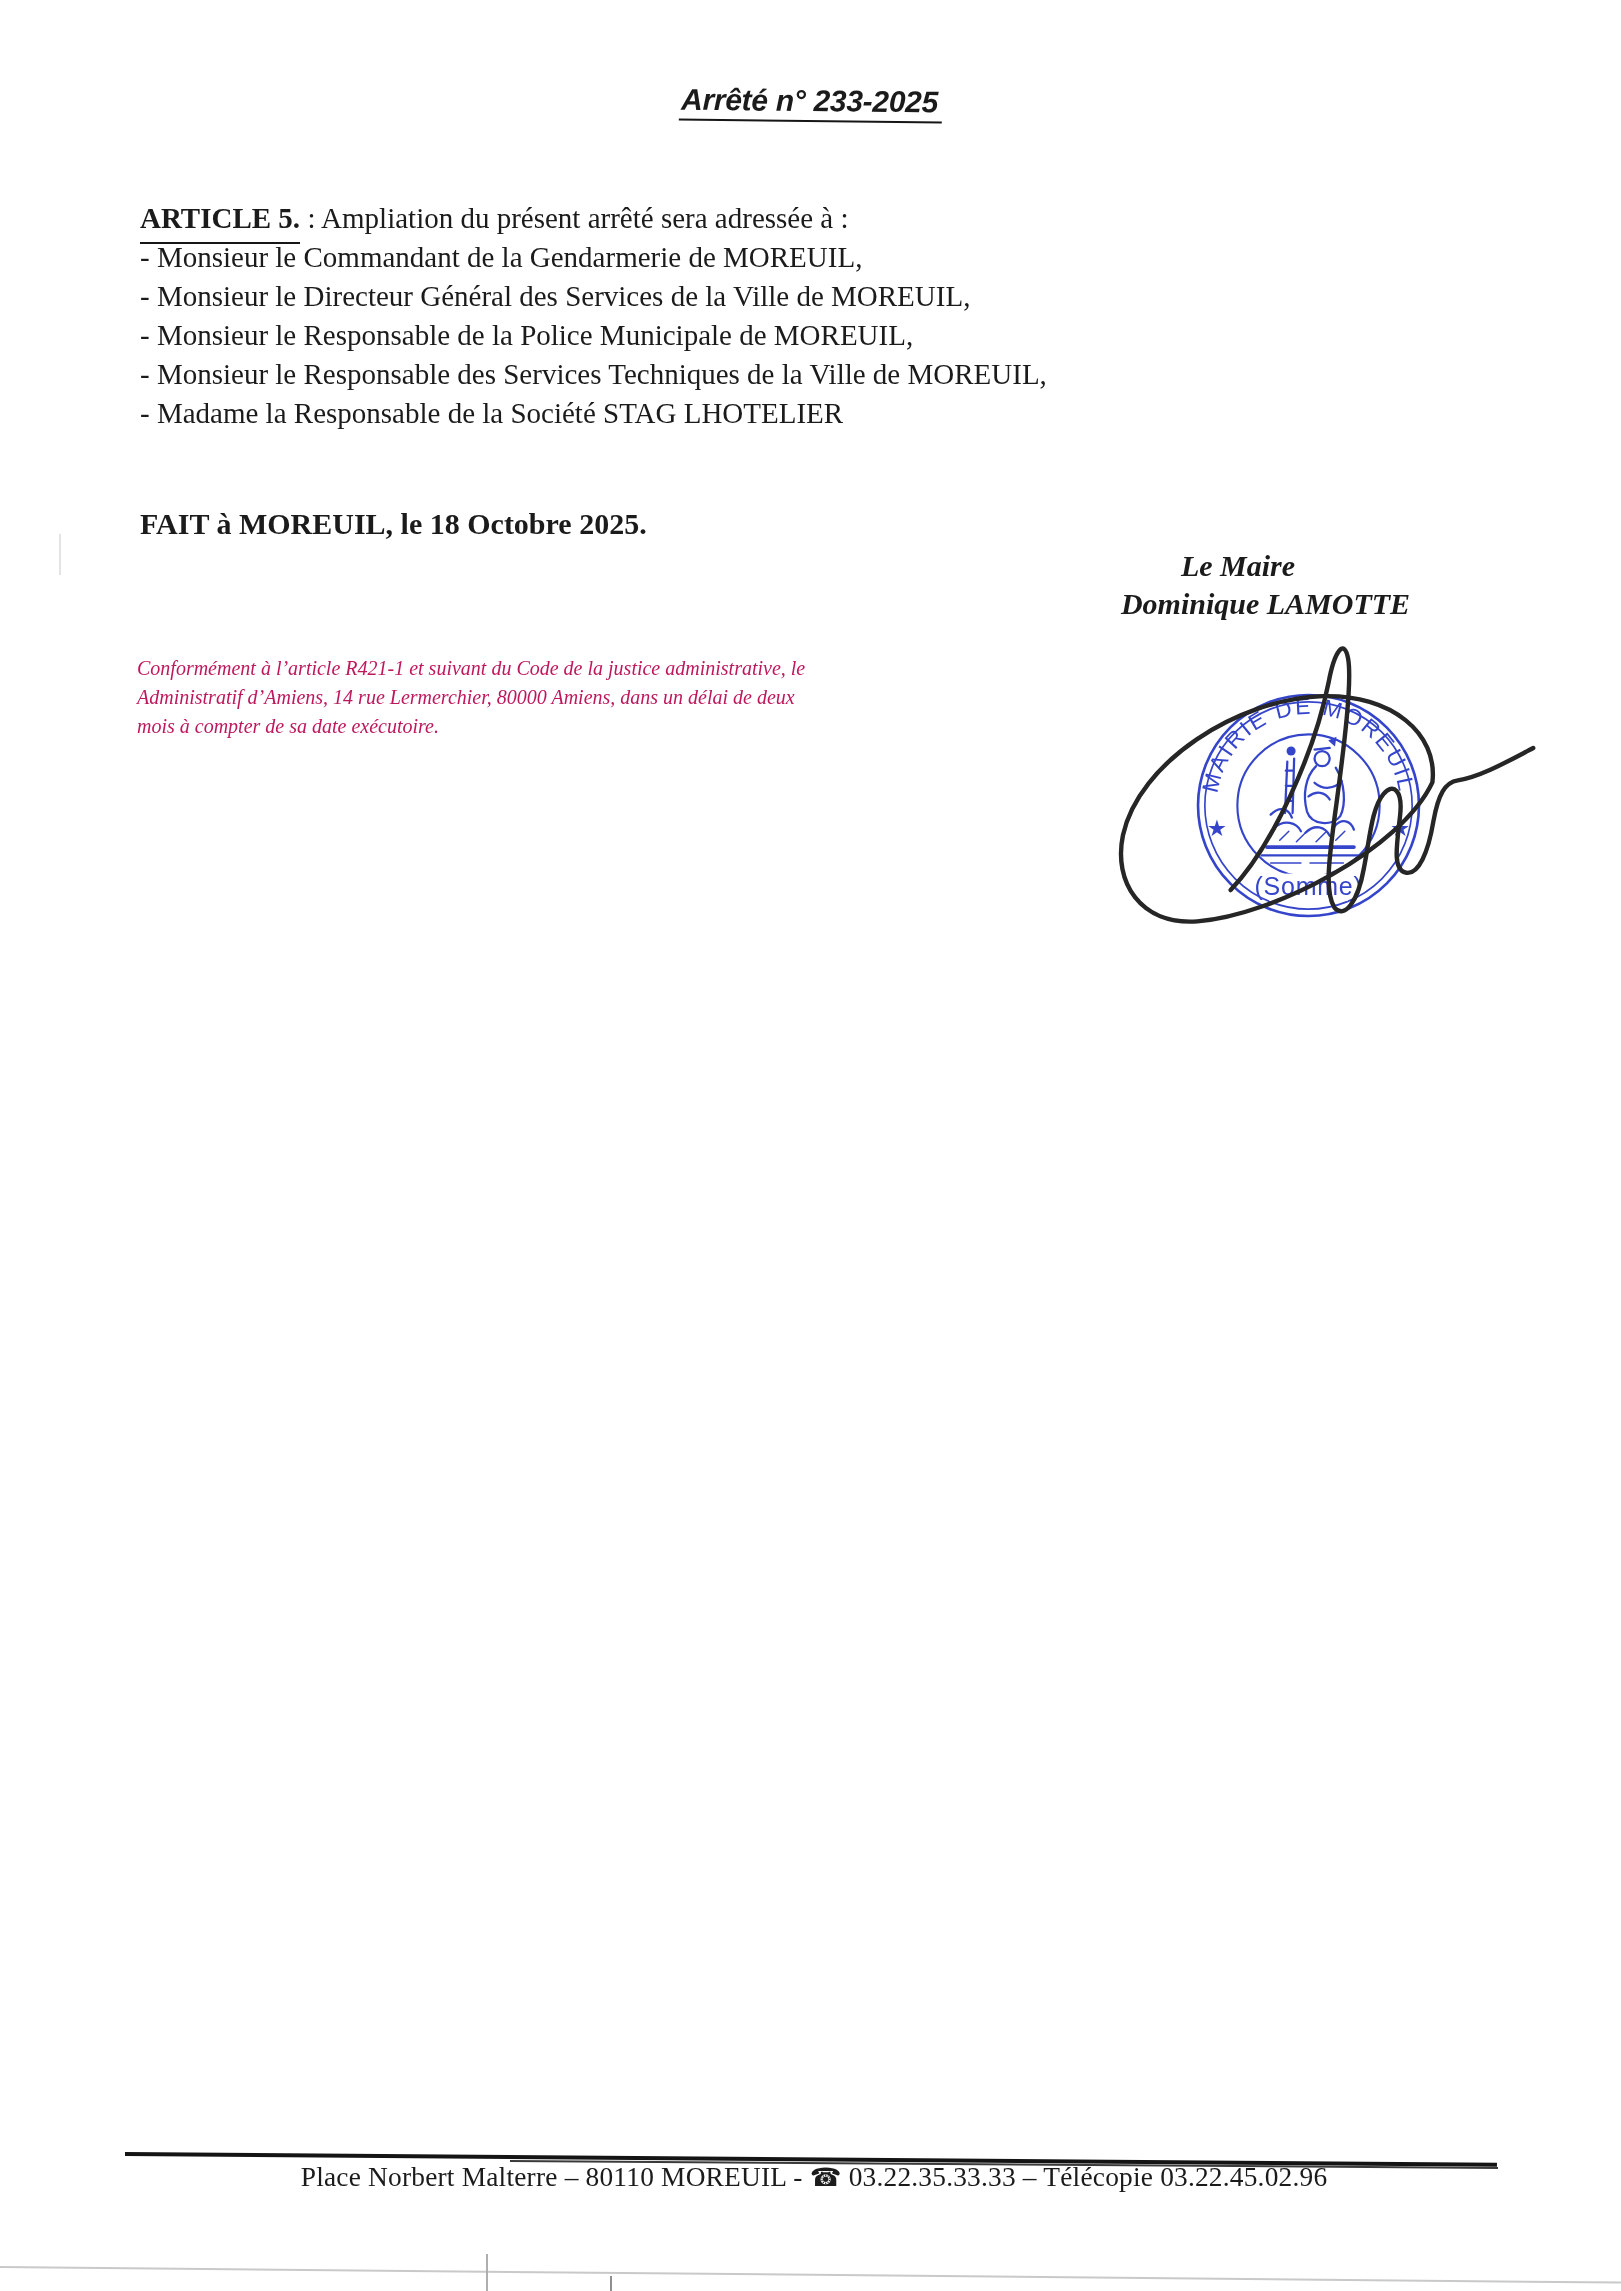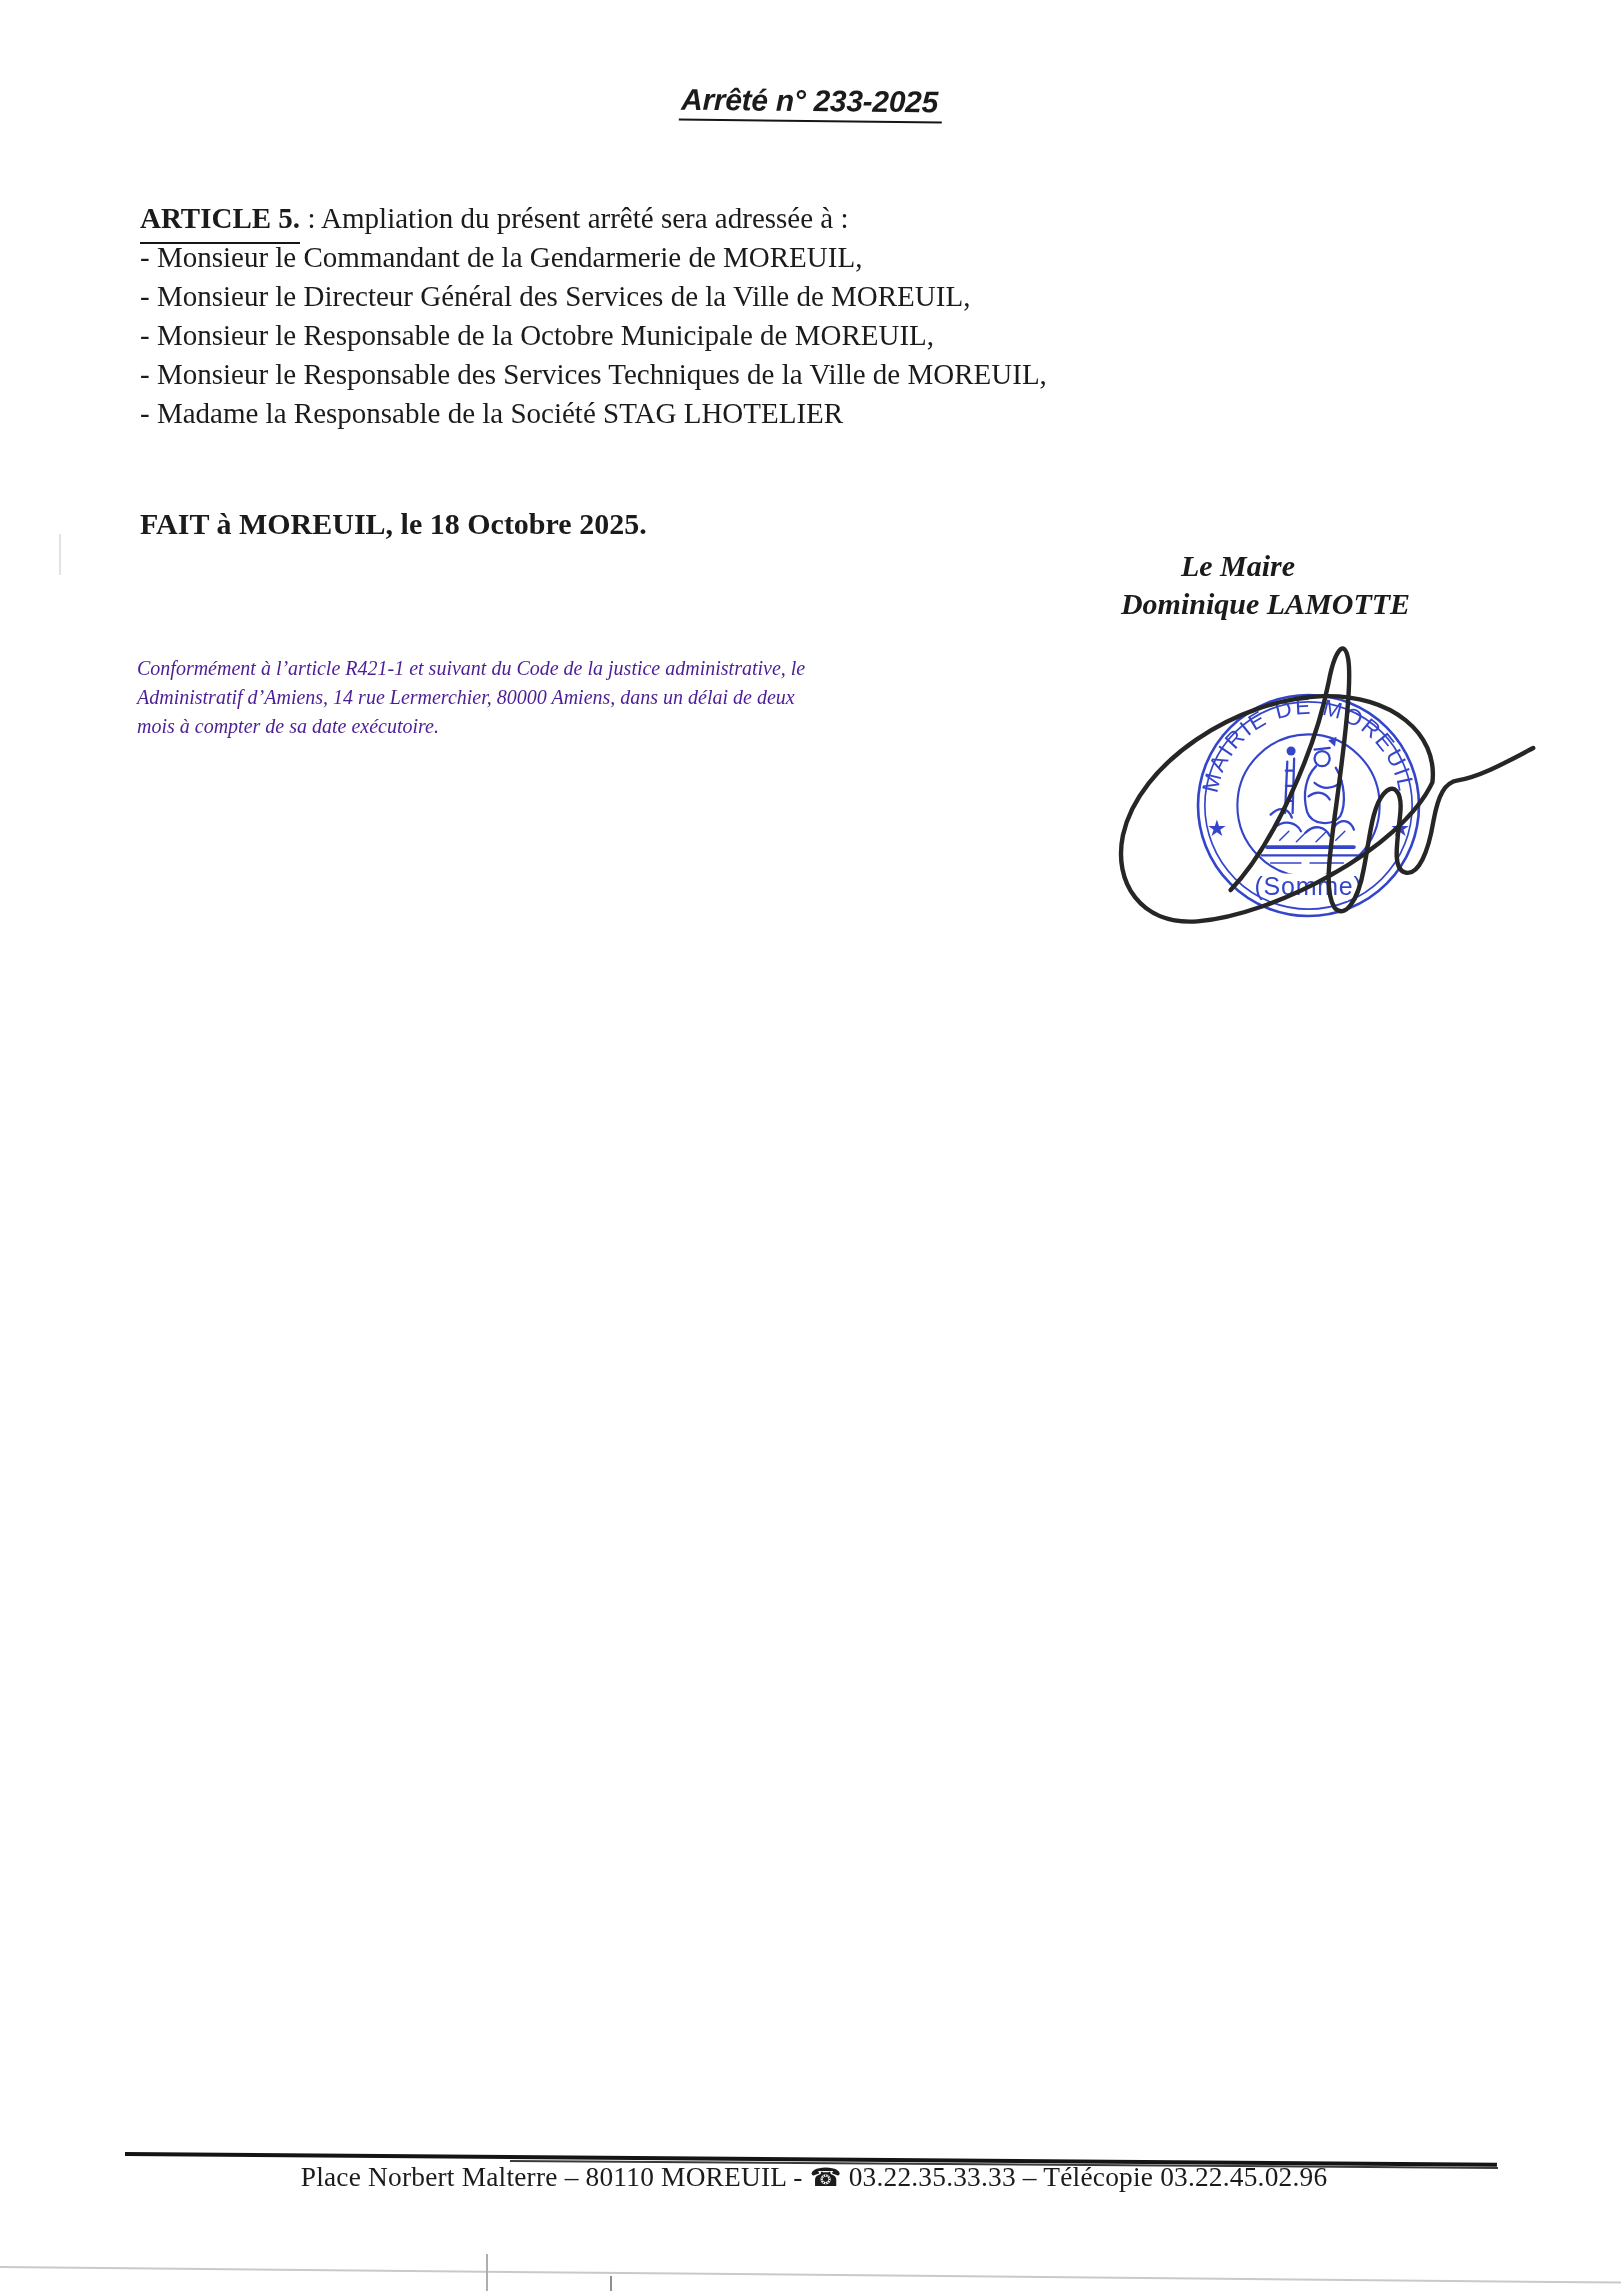--- a/index.html
+++ b/index.html
@@ -24,21 +24,21 @@
   .fait-line{
     position:absolute;left:140px;top:507px;font-weight:bold;font-size:30px;
   }
   .signatory{
     position:absolute;left:1088px;top:547px;width:355px;text-align:center;
     font-weight:bold;font-size:30px;line-height:38px;font-style:italic;
   }
   .signatory .sig-title{display:block;padding-right:55px;}
   .legal-notice{
     position:absolute;left:137px;top:654px;width:774px;
-    font-style:italic;font-size:20px;line-height:29px;color:#4c1d95;
+    font-style:italic;font-size:20px;line-height:29px;color:#be185d;
   }
   
   .stamp-svg{position:absolute;left:1195px;top:692px;width:227px;height:227px;opacity:0.95;}
   .sig-svg{position:absolute;left:1073px;top:603px;width:519px;height:343px;}
   
   .footer-rule{
     position:absolute;left:125px;top:2152px;width:1372px;height:3.9px;background:#141414;
     transform:rotate(0.45deg);transform-origin:left center;
   }
   .footer-rule-thin{
@@ -67,21 +67,21 @@
   <div class="doc-title">
     <span class="u">Arrêté n° 233-2025</span>
   </div>
 
   <div class="article-block">
     <div>
       <span class="article-heading">ARTICLE 5.</span><span> : Ampliation du présent arrêté sera adressée à :</span>
     </div>
     <div>- Monsieur le Commandant de la Gendarmerie de MOREUIL,</div>
     <div>- Monsieur le Directeur Général des Services de la Ville de MOREUIL,</div>
-    <div>- Monsieur le Responsable de la Octobre Municipale de MOREUIL,</div>
+    <div>- Monsieur le Responsable de la Police Municipale de MOREUIL,</div>
     <div>- Monsieur le Responsable des Services Techniques de la Ville de MOREUIL,</div>
     <div>- Madame la Responsable de la Société STAG LHOTELIER</div>
   </div>
 
   <div class="fait-line">FAIT à MOREUIL, le 18 Octobre 2025.</div>
 
   <div class="signatory">
     <span class="sig-title">Le Maire</span>
     <span>Dominique LAMOTTE</span>
   </div>

